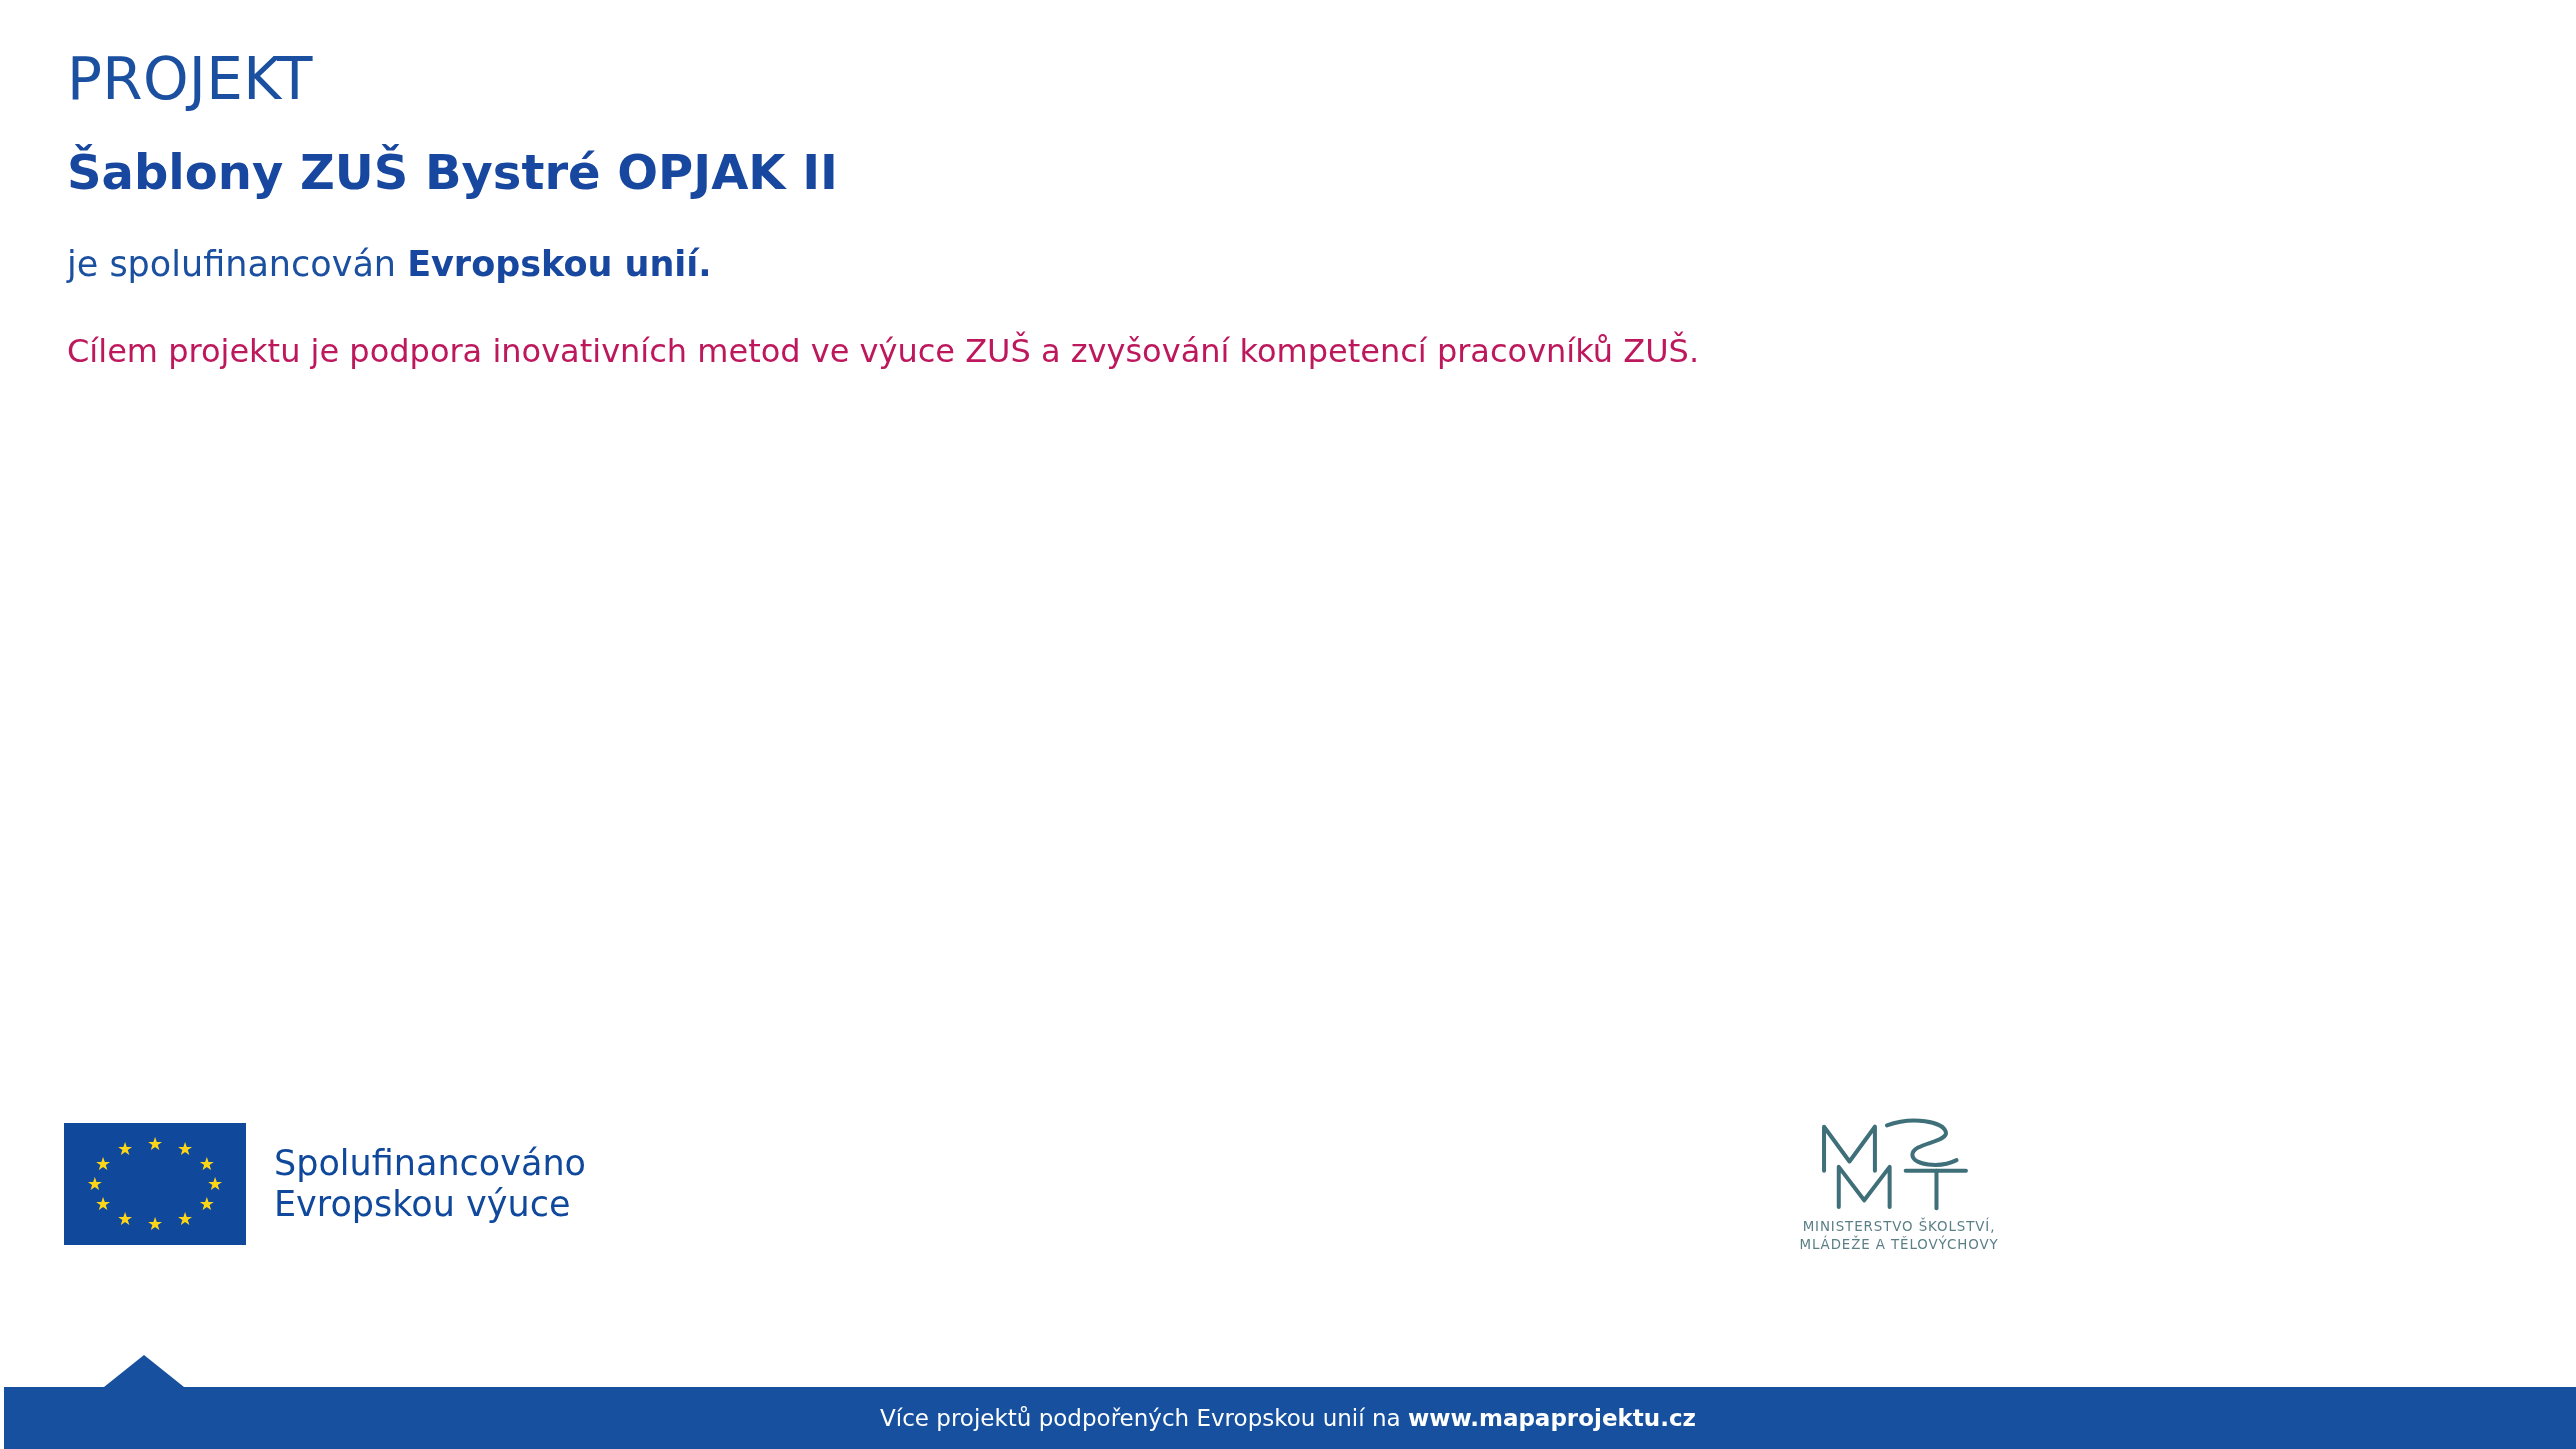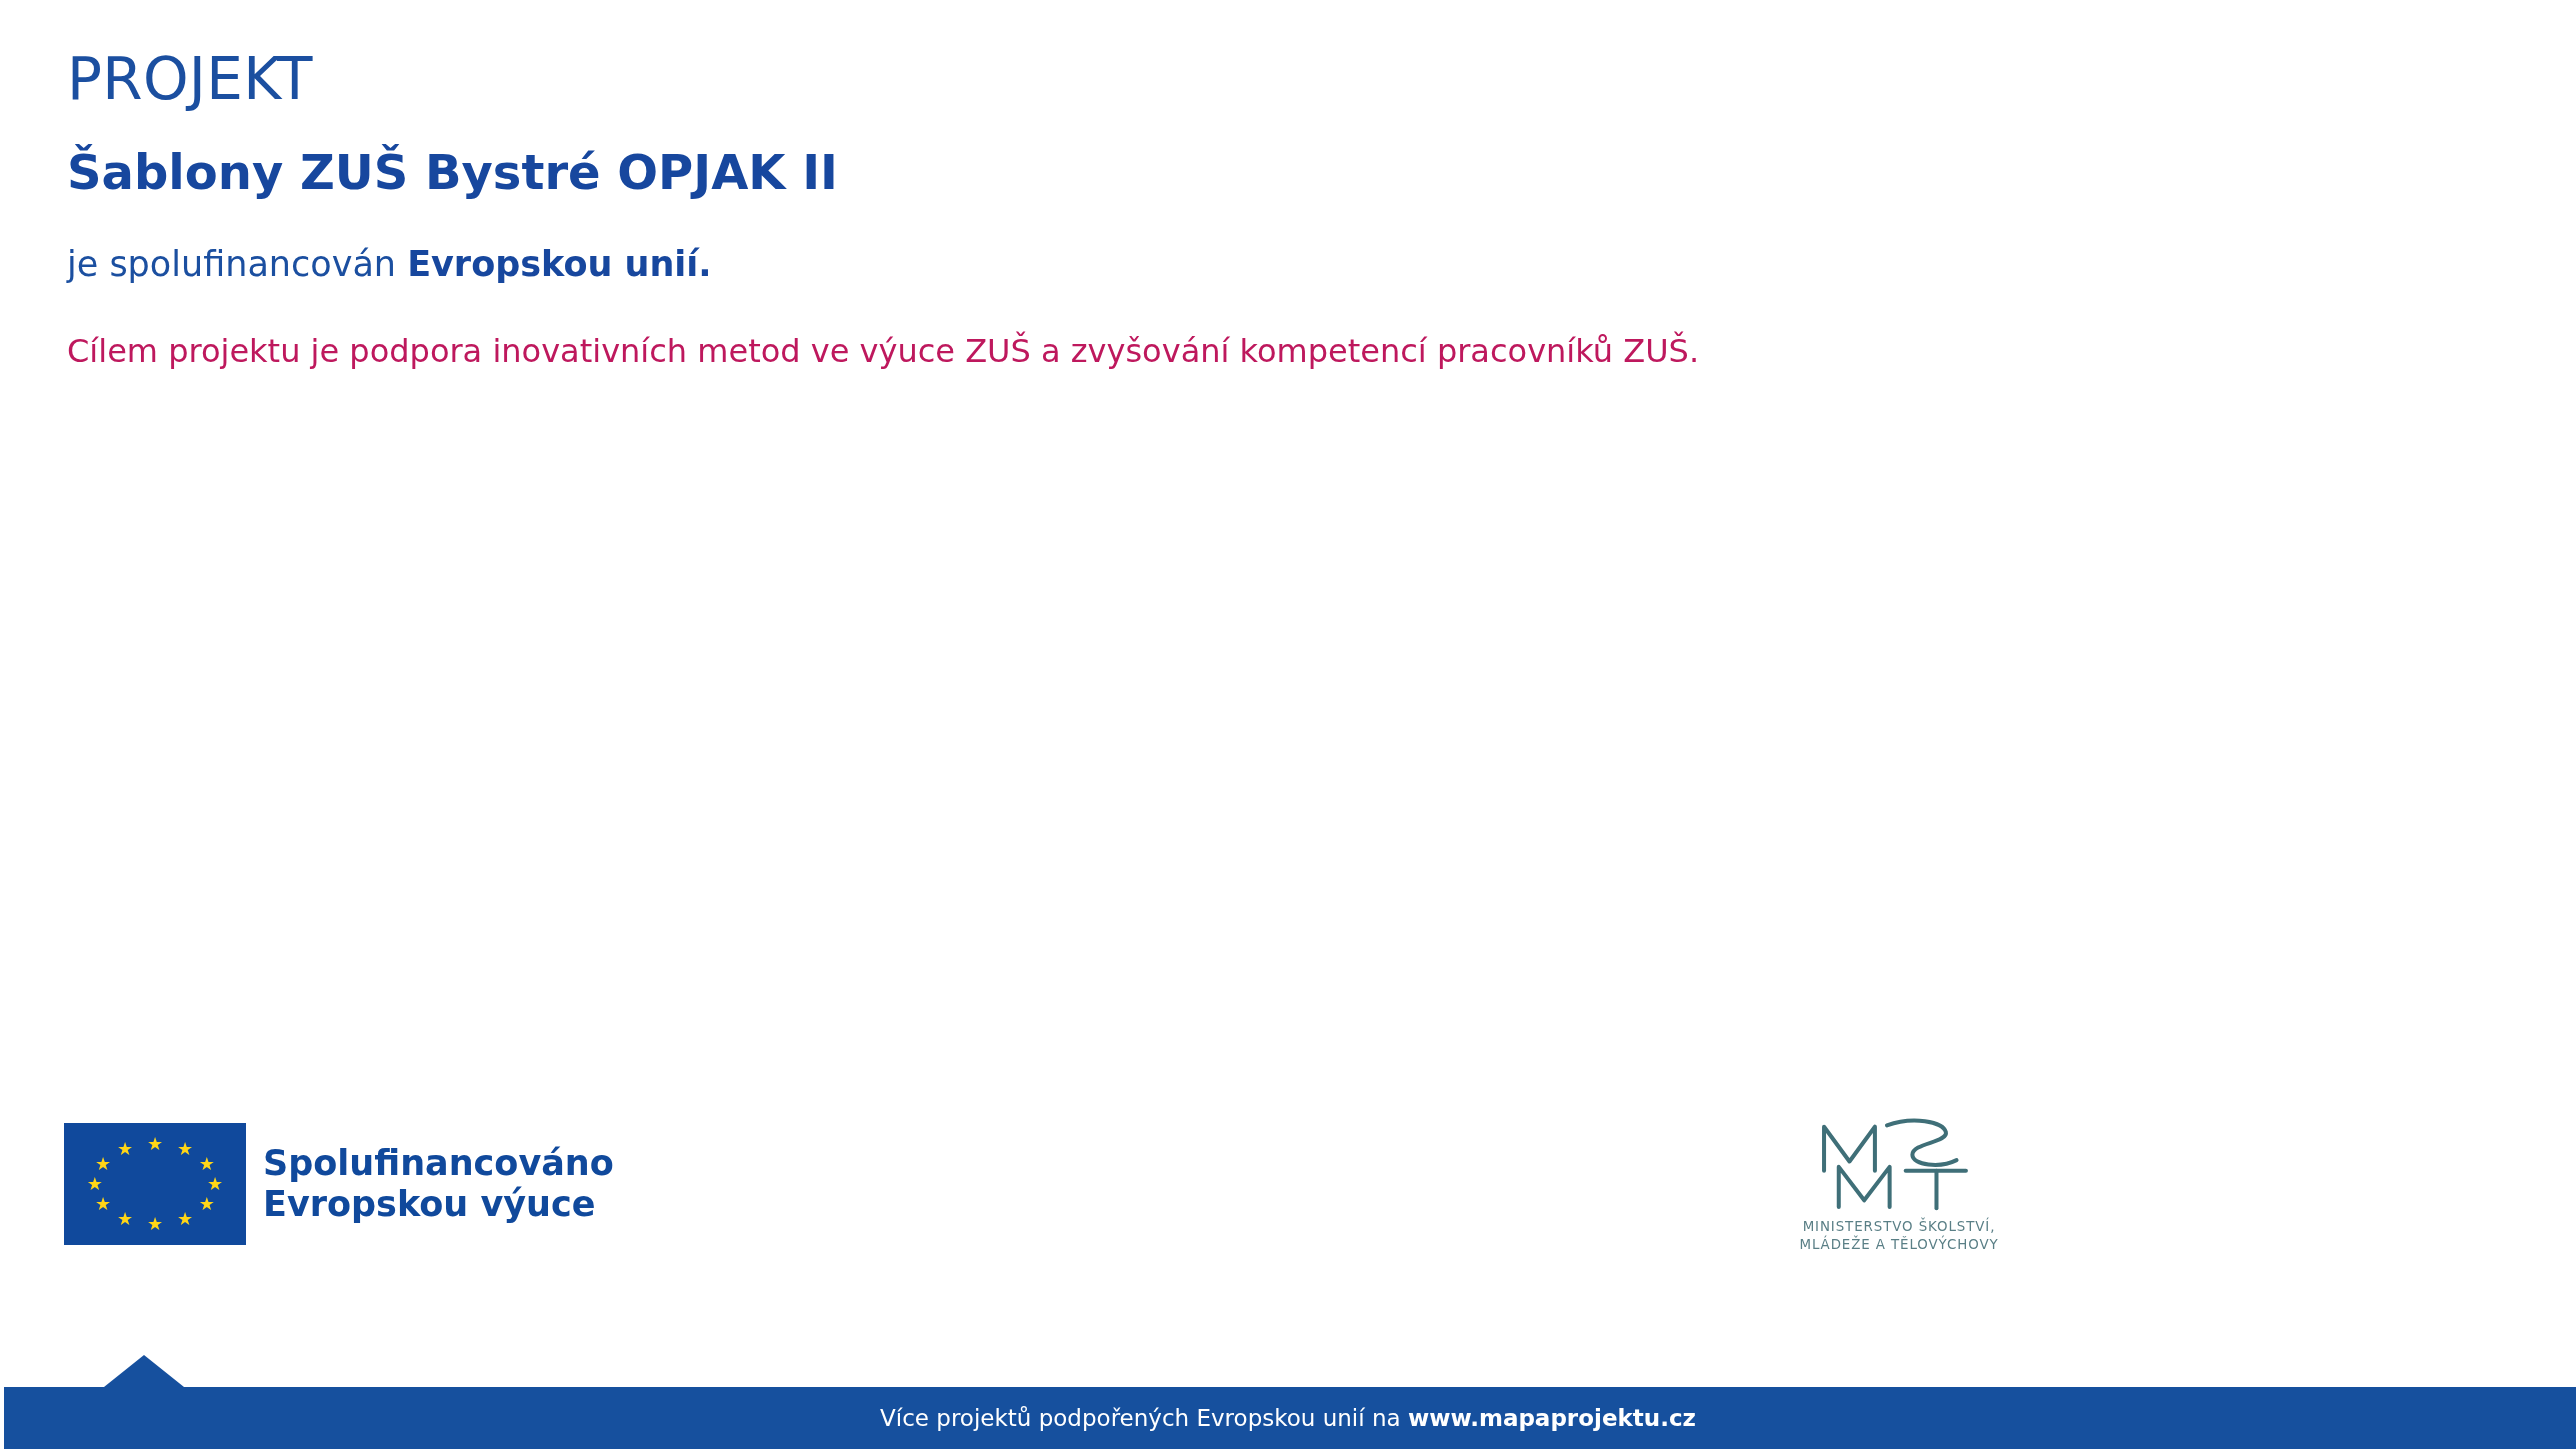--- a/index.html
+++ b/index.html
@@ -89,23 +89,23 @@
     position: absolute;
     color: #ffd617;
     font-size: 18px;
     line-height: 18px;
     width: 18px;
     height: 18px;
     text-align: center;
     transform: translate(-50%, -50%);
   }
   .eu-text {
-    margin-left: 17px;
+    margin-left: 28px;
     color: #10499c;
-    font-weight: 700;
+    font-weight: 400;
     font-size: 35px;
     line-height: 1.17;
     white-space: nowrap;
   }
 
   .msmt-logo {
     position: absolute;
     left: 1758px;
     top: 13.4px;
     width: 282px;

